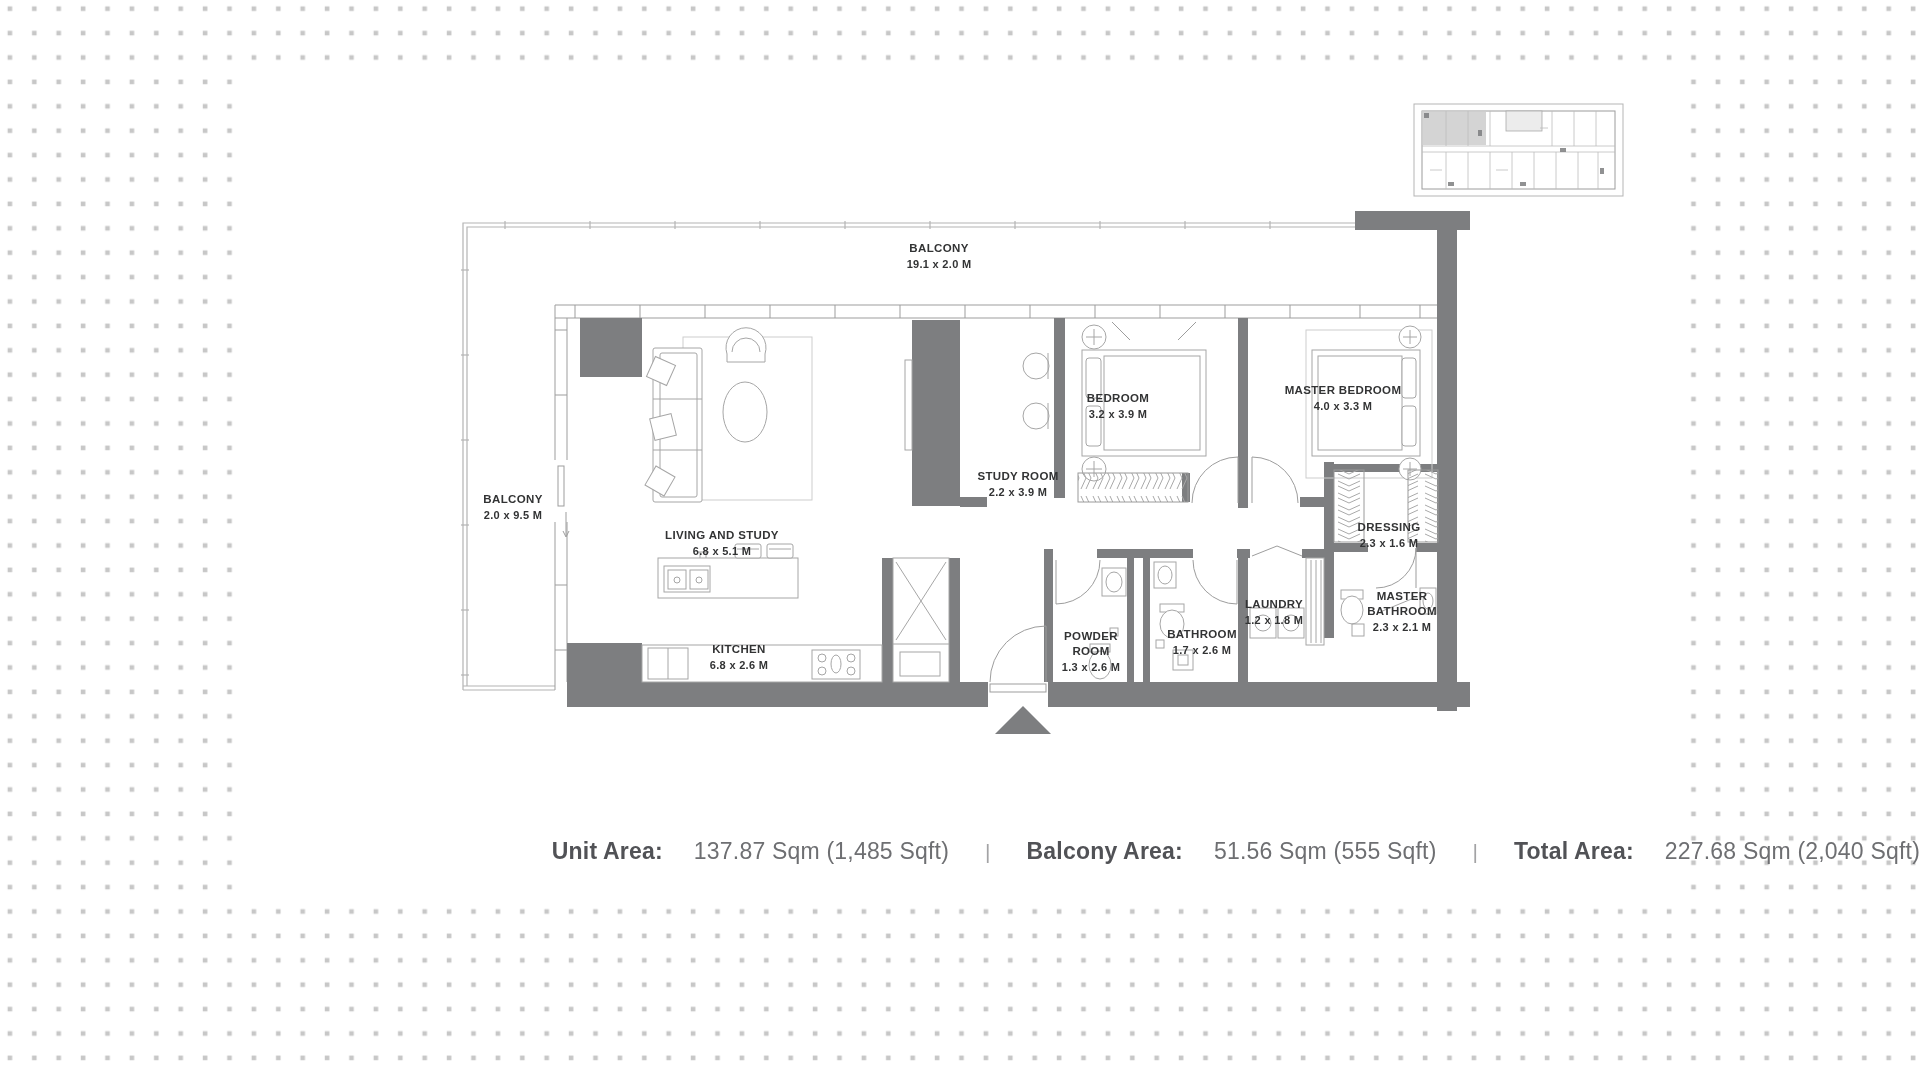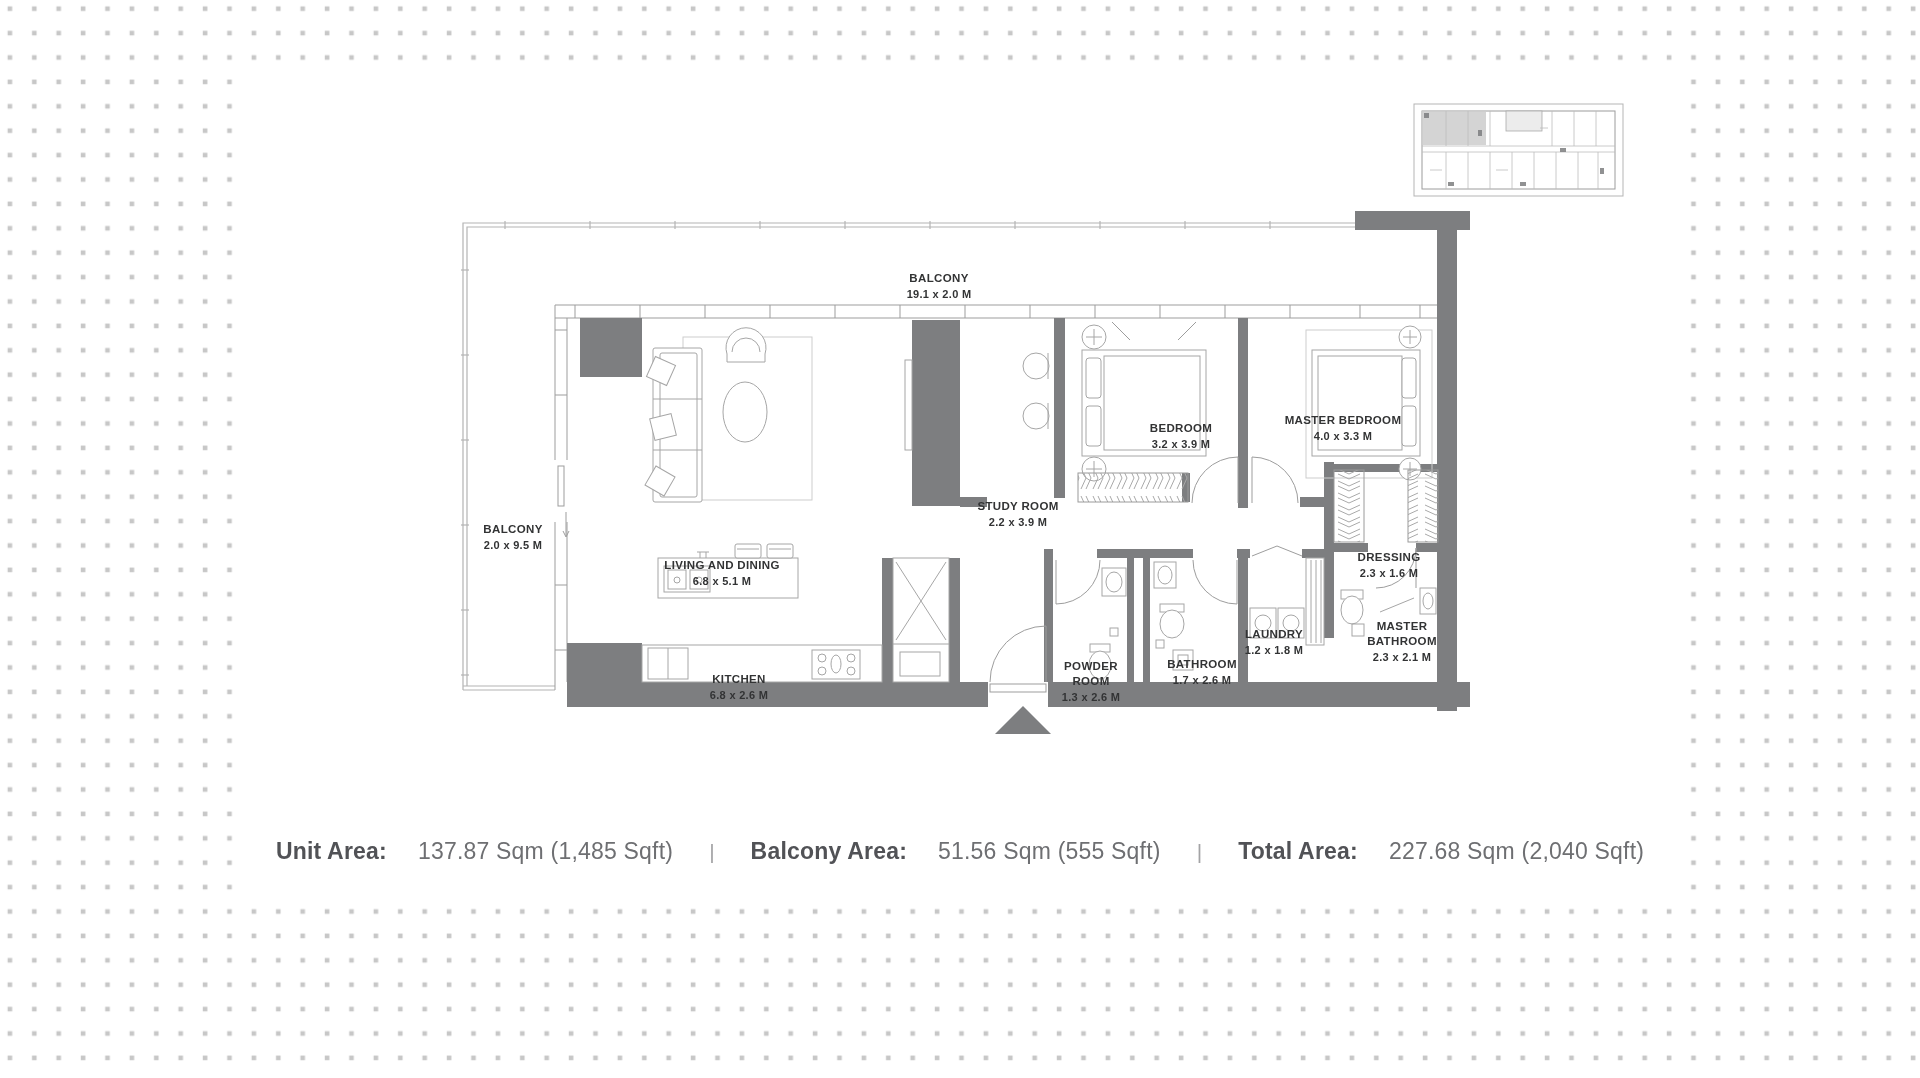--- a/index.html
+++ b/index.html
@@ -2,27 +2,27 @@
 <html><head>
 <meta charset="utf-8">
 <style>
   html,body{margin:0;padding:0;background:#ffffff;}
   .page{position:relative;width:1920px;height:1078px;overflow:hidden;background:#ffffff;
         font-family:"Liberation Sans",sans-serif;}
   svg.layer{position:absolute;left:0;top:0;}
 
   
   .room-label{position:absolute;transform:translate(-50%,-50%);text-align:center;
-              color:#323334;font-weight:bold;line-height:1.3;z-index:5;margin-top:30px;}
+              color:#323334;font-weight:bold;line-height:1.3;z-index:5;}
   .rl-name{font-size:11.5px;letter-spacing:.35px;}
   .rl-dims{font-size:11px;letter-spacing:.3px;margin-top:1px;}
 
   
   .stats{position:absolute;left:0;top:838px;width:100%;display:flex;
-         justify-content:center;align-items:baseline;font-size:23px;color:#6e6f72;z-index:5;}
+         justify-content:flex-end;align-items:baseline;font-size:23px;color:#6e6f72;z-index:5;}
   .stat-label{font-weight:bold;color:#515256;margin-right:9px;letter-spacing:.2px;}
   .stat-value{color:#6e6f72;letter-spacing:.2px;margin-left:22px;}
   .stat-sep{color:#a3a3a5;margin:0 36px;font-size:21px;}
 
   
   .w{fill:#7d7e80;stroke:none;}
   .tl{stroke:#9d9d9d;stroke-width:1;fill:none;}
   .rail{stroke:#b4b4b4;stroke-width:1.2;fill:none;}
   .furn{stroke:#a6a6a6;stroke-width:1;fill:#ffffff;}
   .furno{stroke:#a6a6a6;stroke-width:1;fill:none;}
@@ -313,32 +313,32 @@
 
   <div class="room-label" style="left:939px;top:256px;width:130px;">
     <div class="rl-name">BALCONY</div>
     <div class="rl-dims">19.1 x 2.0 M</div>
   </div>
   <div class="room-label" style="left:513px;top:507px;width:120px;">
     <div class="rl-name">BALCONY</div>
     <div class="rl-dims">2.0 x 9.5 M</div>
   </div>
   <div class="room-label" style="left:722px;top:543px;width:210px;">
-    <div class="rl-name">LIVING AND DINING</div>
+    <div class="rl-name">LIVING AND STUDY</div>
     <div class="rl-dims">6.8 x 5.1 M</div>
   </div>
   <div class="room-label" style="left:739px;top:657px;width:130px;">
     <div class="rl-name">KITCHEN</div>
     <div class="rl-dims">6.8 x 2.6 M</div>
   </div>
   <div class="room-label" style="left:1018px;top:484px;width:120px;">
     <div class="rl-name">STUDY ROOM</div>
     <div class="rl-dims">2.2 x 3.9 M</div>
   </div>
-  <div class="room-label" style="left:1181px;top:406px;width:120px;">
+  <div class="room-label" style="left:1118px;top:406px;width:120px;">
     <div class="rl-name">BEDROOM</div>
     <div class="rl-dims">3.2 x 3.9 M</div>
   </div>
   <div class="room-label" style="left:1343px;top:398px;width:190px;">
     <div class="rl-name">MASTER BEDROOM</div>
     <div class="rl-dims">4.0 x 3.3 M</div>
   </div>
   <div class="room-label" style="left:1389px;top:535px;width:110px;">
     <div class="rl-name">DRESSING</div>
     <div class="rl-dims">2.3 x 1.6 M</div>

